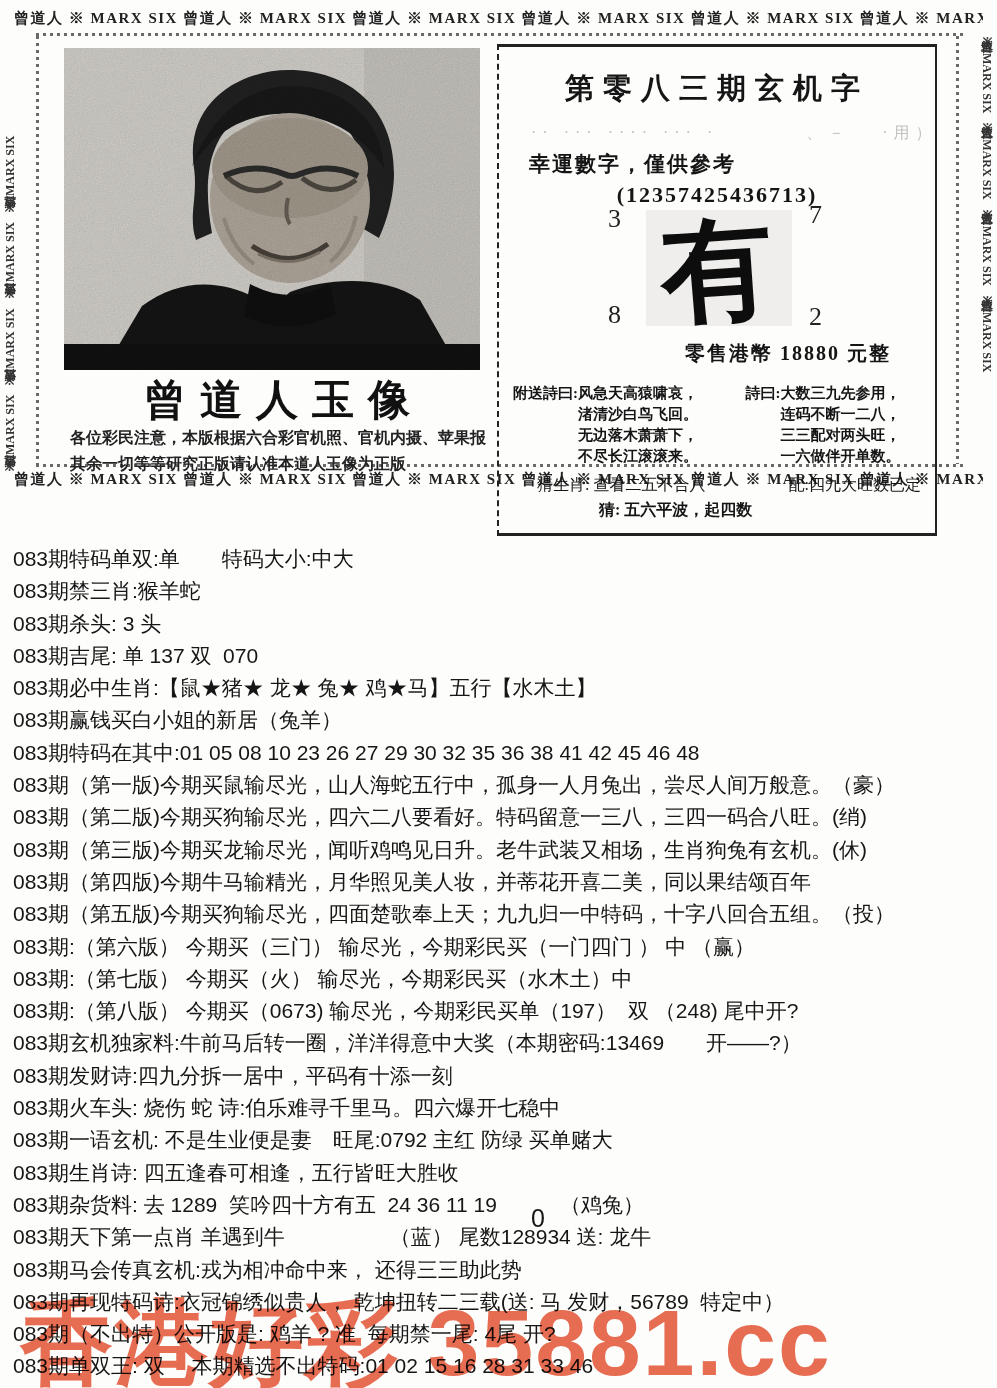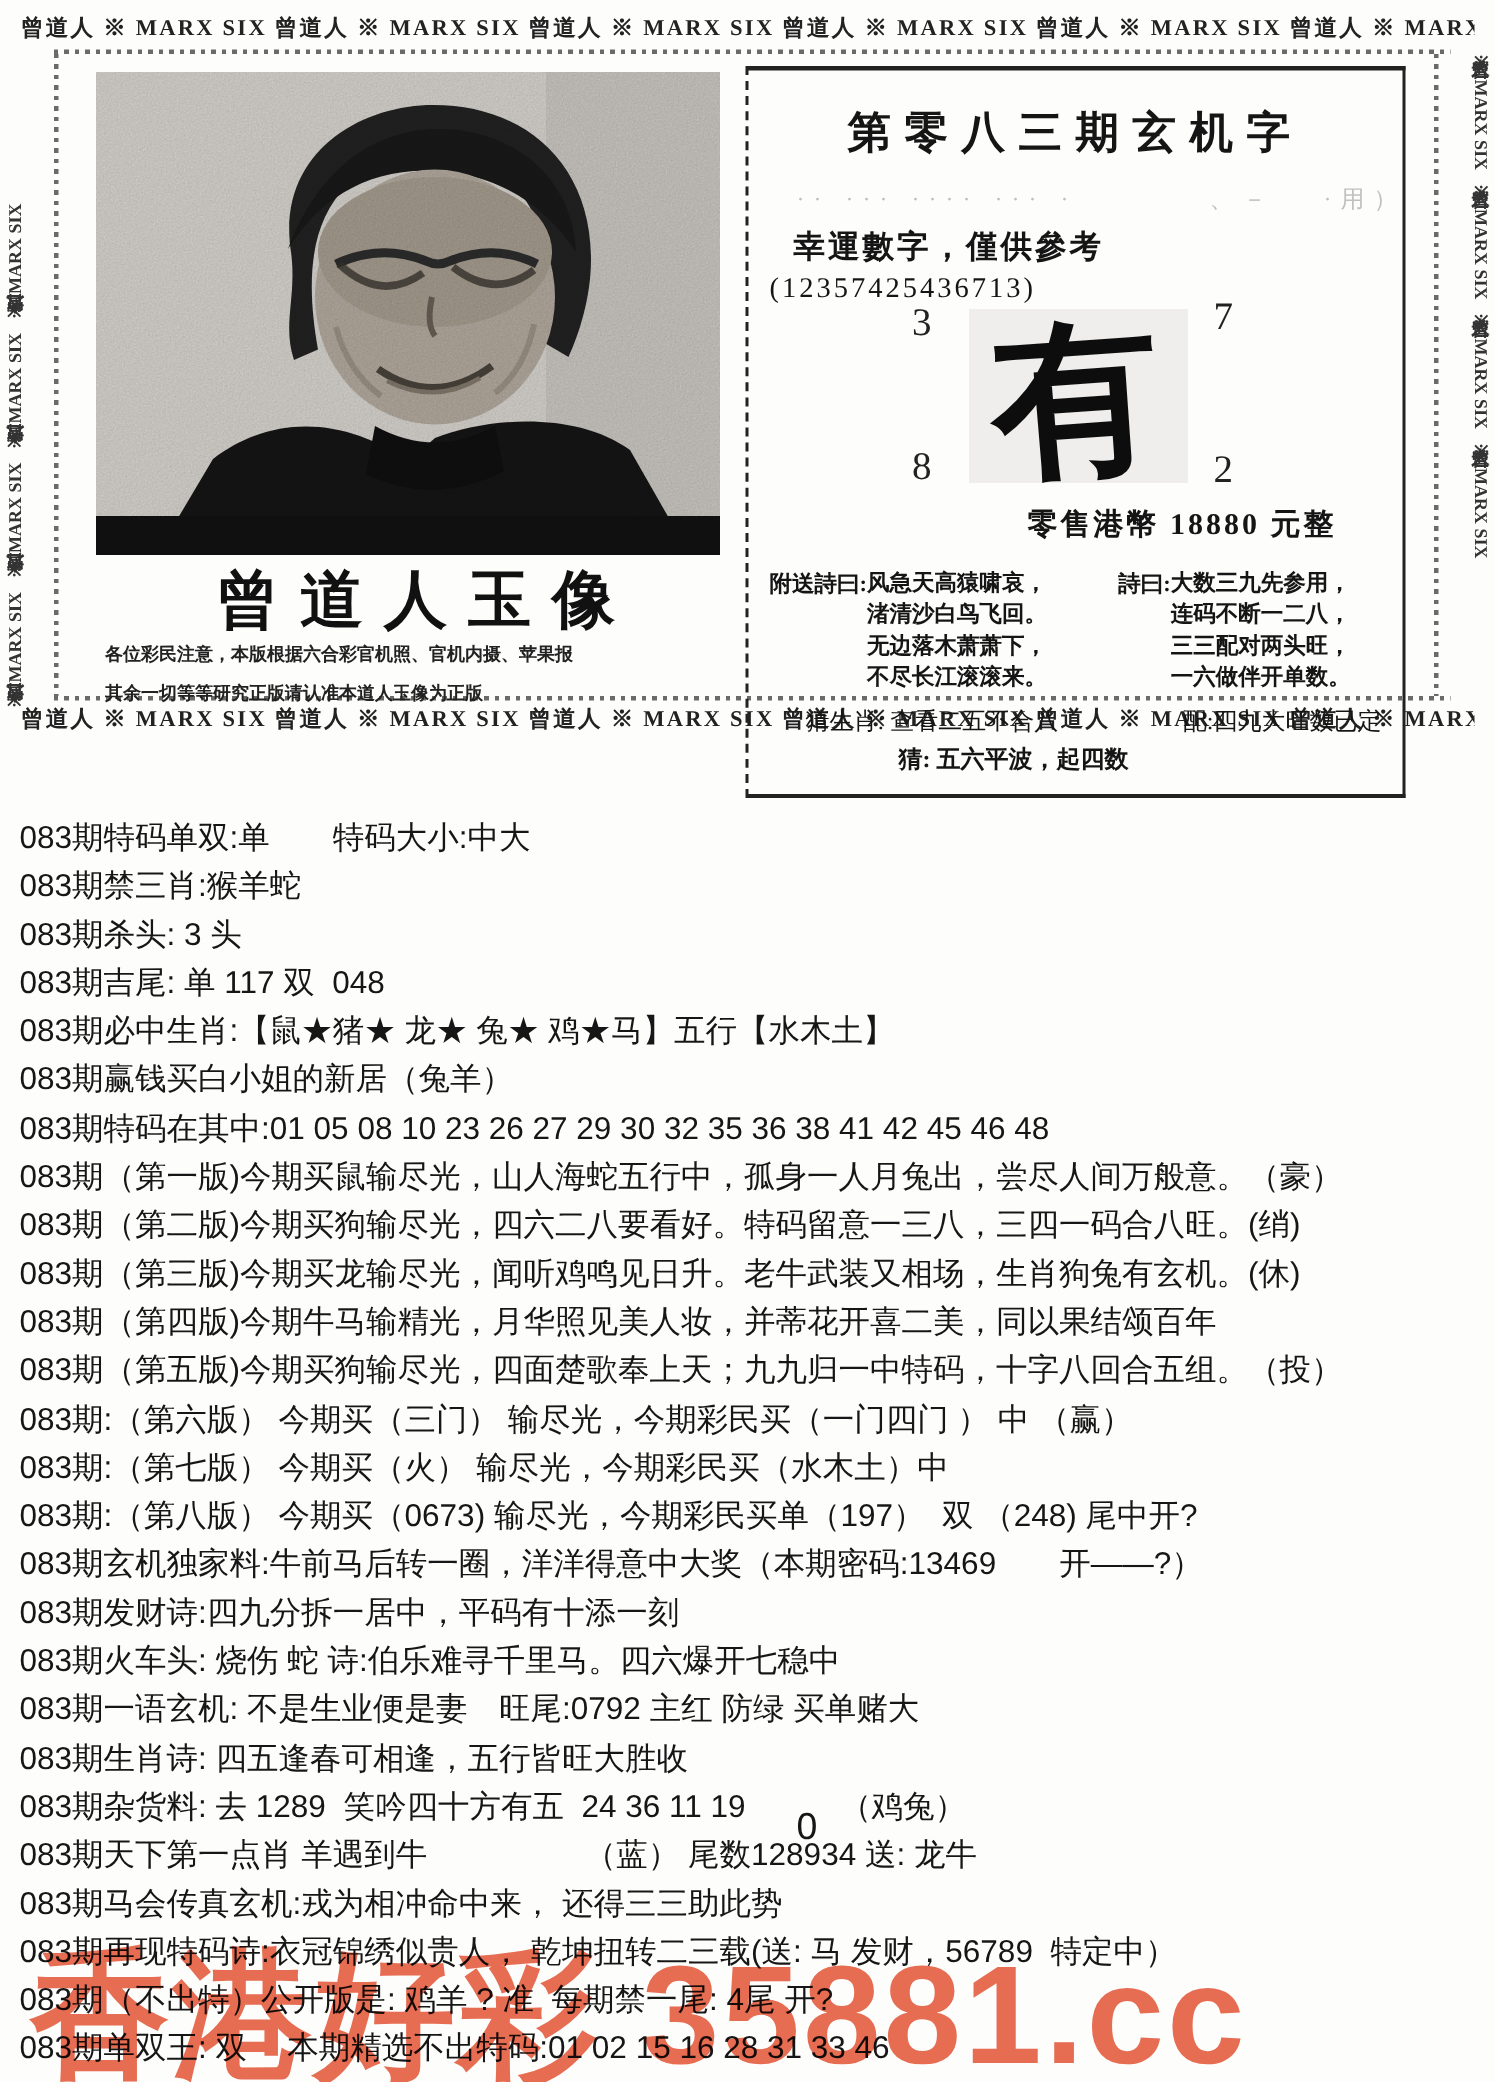--- a/index.html
+++ b/index.html
@@ -15,33 +15,33 @@
   .frame-left{left:1px;writing-mode:vertical-rl;transform:rotate(180deg);}
   .frame-right{right:1px;writing-mode:vertical-rl;}
   .squiggle-h{position:absolute;left:36px;right:30px;height:3px;
         background:repeating-linear-gradient(90deg,#6a6a6a 0 3px,transparent 3px 7px);}
   .squiggle-v{position:absolute;top:36px;height:428px;width:3px;
         background:repeating-linear-gradient(180deg,#6a6a6a 0 3px,transparent 3px 7px);}
   
   .portrait{position:absolute;left:64px;top:48px;width:416px;height:322px;}
   .caption-title{position:absolute;left:104px;top:372px;width:360px;text-align:center;
         font-family:"Liberation Serif",serif;font-size:42px;font-weight:bold;letter-spacing:14px;color:#111;}
-  .caption-line{position:absolute;left:70px;width:420px;font-size:12px;font-weight:bold;color:#222;
+  .caption-line{position:absolute;left:70px;width:420px;font-size:16px;font-weight:bold;color:#222;
         font-family:"Liberation Serif",serif;white-space:nowrap;}
   .caption-line.l1{top:428px;}
   .caption-line.l2{top:454px;}
   
   .rp{position:absolute;left:497px;top:44px;width:440px;box-sizing:border-box;
       border-top:3px solid #222;border-bottom:3px solid #222;border-right:2px solid #222;
       border-left:2px dashed #222;padding:22px 14px 12px 14px;
       font-family:"Liberation Serif",serif;color:#151515;}
   .rp-title{text-align:center;font-size:29px;font-weight:bold;letter-spacing:9px;white-space:nowrap;}
   .rp-faded{margin-top:14px;padding-left:18px;font-size:16px;letter-spacing:6px;color:#999;opacity:.6;white-space:nowrap;}
   .rp-lucky{margin-top:6px;padding-left:16px;font-size:21px;font-weight:bold;letter-spacing:2px;}
-  .rp-lucky-nums{margin-top:4px;text-align:left;font-size:19px;font-weight:normal;letter-spacing:2px;}
+  .rp-lucky-nums{margin-top:4px;text-align:center;font-size:22px;font-weight:bold;letter-spacing:2px;}
   .rp-char-block{position:relative;width:230px;height:116px;margin:2px auto 0 auto;}
   .rp-char-bg{position:absolute;left:44px;top:0;width:146px;height:116px;background:#efeeec;}
   .rp-char{position:absolute;left:0;right:0;top:-14px;text-align:center;font-size:112px;font-weight:bold;
         font-family:"Liberation Serif",serif;transform:rotate(-4deg);color:#0d0d0d;}
   .rp-corner{position:absolute;font-size:26px;font-family:"Liberation Serif",serif;color:#222;}
   .rp-corner.tl{left:6px;top:-6px;} .rp-corner.tr{right:10px;top:-10px;}
   .rp-corner.bl{left:6px;bottom:-4px;} .rp-corner.br{right:10px;bottom:-6px;}
   .rp-price{margin-top:14px;text-align:right;padding-right:30px;font-size:20px;font-weight:bold;letter-spacing:2px;}
   .rp-poems{display:flex;margin-top:16px;font-size:15px;font-weight:bold;}
   .rp-poem{display:flex;}
@@ -157,21 +157,21 @@
       <div class="g2">配:四九大旺数已定</div>
     </div>
     <div class="rp-guess2">猜: 五六平波，起四数</div>
   </div>
 
   <div class="tips">
 
   <div class="tip-line">083期特码单双:单　　特码大小:中大</div>
       <div class="tip-line">083期禁三肖:猴羊蛇</div>
       <div class="tip-line">083期杀头: 3 头</div>
-      <div class="tip-line">083期吉尾: 单 117 双  048</div>
+      <div class="tip-line">083期吉尾: 单 137 双  070</div>
       <div class="tip-line">083期必中生肖:【鼠★猪★ 龙★ 兔★ 鸡★马】五行【水木土】</div>
       <div class="tip-line">083期赢钱买白小姐的新居（兔羊）</div>
       <div class="tip-line">083期特码在其中:01 05 08 10 23 26 27 29 30 32 35 36 38 41 42 45 46 48</div>
       <div class="tip-line">083期（第一版)今期买鼠输尽光，山人海蛇五行中，孤身一人月兔出，尝尽人间万般意。（豪）</div>
       <div class="tip-line">083期（第二版)今期买狗输尽光，四六二八要看好。特码留意一三八，三四一码合八旺。(绡)</div>
       <div class="tip-line">083期（第三版)今期买龙输尽光，闻听鸡鸣见日升。老牛武装又相场，生肖狗兔有玄机。(休)</div>
       <div class="tip-line">083期（第四版)今期牛马输精光，月华照见美人妆，并蒂花开喜二美，同以果结颂百年</div>
       <div class="tip-line">083期（第五版)今期买狗输尽光，四面楚歌奉上天；九九归一中特码，十字八回合五组。（投）</div>
       <div class="tip-line">083期:（第六版） 今期买（三门） 输尽光，今期彩民买（一门四门 ） 中 （赢）</div>
       <div class="tip-line">083期:（第七版） 今期买（火） 输尽光，今期彩民买（水木土）中</div>

